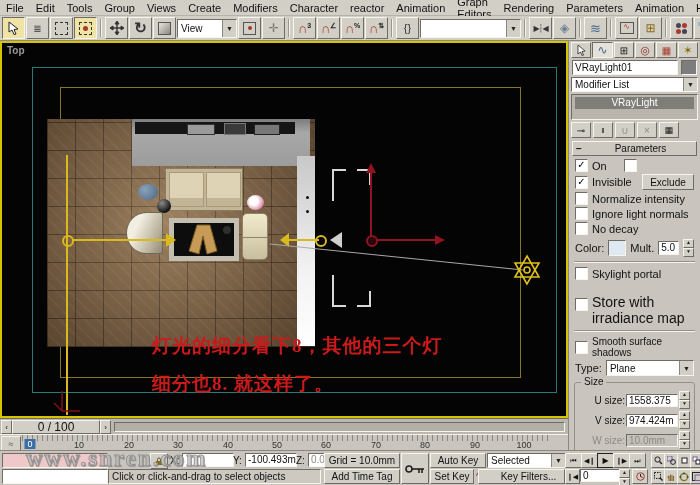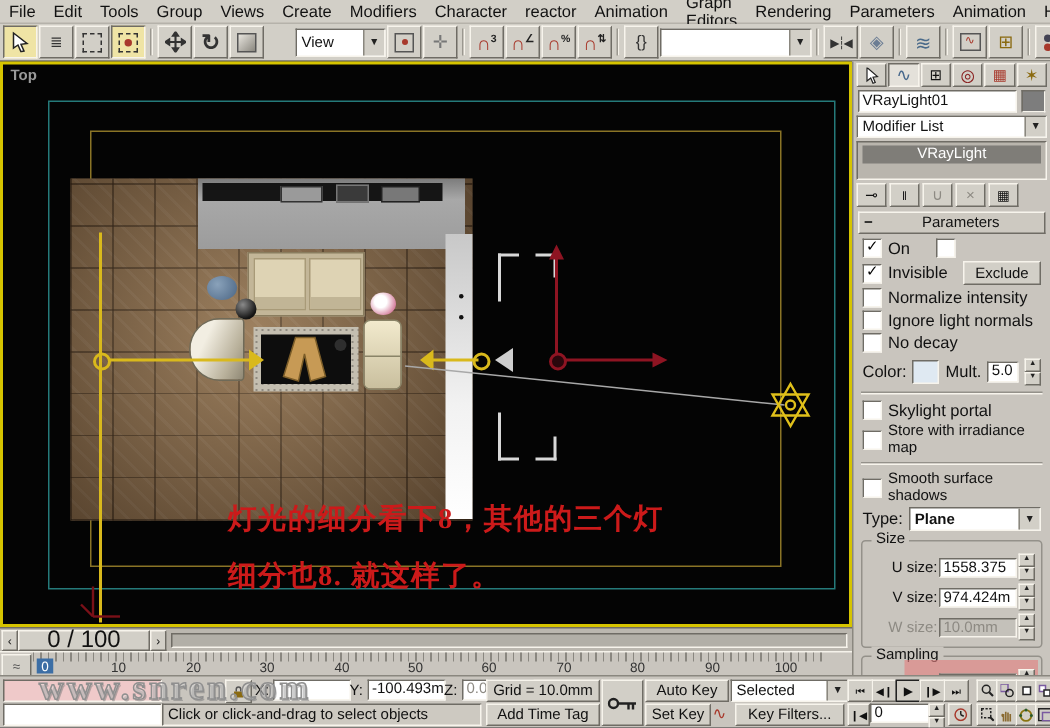--- a/index.html
+++ b/index.html
@@ -102,21 +102,21 @@
       <svg width="14" height="14" viewBox="0 0 14 14" stroke="#333" fill="#333">
           <line x1="7" y1="1" x2="7" y2="13" stroke-width="1.4"></line>
           <line x1="1" y1="7" x2="13" y2="7" stroke-width="1.4"></line>
           <path d="M7 0l2 3H5zM7 14l2-3H5zM0 7l3-2v4zM14 7l-3-2v4z"></path>
         </svg>
     </span>
     <span class="ticon btn" style="font-size:15px;font-weight:bold;">↻</span>
     <span class="ticon btn">
         <span style="width:11px;height:11px;background:linear-gradient(135deg,#e8e5de,#8a877f);border:1px solid #555;"></span>
       </span>
-    <span class="dd" style="width:55px;margin-left:20px;">
+    <span class="dd" style="width:55px;">
         <span>View</span>
         <span class="arr">▼</span>
       </span>
     <span class="ticon btn">
         <span style="width:11px;height:11px;border:1px solid #555;display:flex;align-items:center;justify-content:center;">
           <span style="width:4px;height:4px;background:#a8392c;border-radius:50%;"></span>
         </span>
       </span>
     <span class="ticon btn" style="color:#777;">✛</span>
     <span class="tsep"></span>
@@ -249,21 +249,21 @@
         <line x1="60" y1="368" x2="52" y2="360"></line>
       </g>
     </svg>
 
     <div class="annot" style="left:150px;top:290px;">灯光的细分看下8，其他的三个灯</div>
     <div class="annot" style="left:150px;top:328px;">细分也8. 就这样了。</div>
   </div>
 
   <div id="timeslider">
     <span class="btn" style="width:9px;height:12px;margin-left:1px;font-size:8px;">‹</span>
-    <span class="btn" style="width:86px;height:12px;font-size:16px;">0 / 100</span>
+    <span class="btn" style="width:86px;height:12px;font-size:12px;">0 / 100</span>
     <span class="btn" style="width:9px;height:12px;font-size:8px;">›</span>
     <span class="in" style="flex:1;height:8px;margin:0 3px;background:#b2afa7;"></span>
   </div>
 
   <div id="trackbar">
     <span class="btn" style="position:absolute;left:1px;top:1px;width:18px;height:13px;font-size:9px;color:#555;">≈</span>
     <div class="ruler"></div>
     <span class="tick cur" style="left:30px;">0</span>
     <span class="tick" style="left:79px;">10</span>
     <span class="tick" style="left:129px;">20</span>
@@ -346,30 +346,30 @@
           <span>▼</span>
         </span>
     </div>
     <div style="border-top:1px solid #94918a;border-bottom:1px solid #f7f4ec;margin:3px 3px;"></div>
     <div class="prow">
       <span class="cb"></span>
       <span>Skylight portal</span>
     </div>
     <div class="prow">
       <span class="cb"></span>
-      <span style="font-size:10px;">Store with irradiance map</span>
+      <span style="font-size:14px;margin-top:12px;">Store with irradiance map</span>
     </div>
     <div style="border-top:1px solid #94918a;border-bottom:1px solid #f7f4ec;margin:3px 3px;"></div>
     <div class="prow">
       <span class="cb"></span>
       <span style="font-size:10px;">Smooth surface shadows</span>
     </div>
     <div class="prow">
       <span>Type:</span>
-      <span class="dd" style="flex:1;height:14px;font-weight:bold;">
+      <span class="dd" style="flex:1;height:14px;">
           <span>Plane</span>
           <span class="arr">▼</span>
         </span>
     </div>
 
     <div class="grp">
       <span class="gtitle">Size</span>
       <div class="sizerow">
         <span>U size:</span>
         <span class="field" style="width:46px;height:11px;line-height:11px;">1558.375</span>
@@ -441,21 +441,21 @@
           <line x1="17" y1="5" x2="17" y2="9" stroke="#222" stroke-width="1.6"></line>
         </svg>
     </span>
     <span class="sb btn" style="left:430px;top:2px;width:54px;height:13px;">Auto Key</span>
     <span class="sb btn" style="left:430px;top:18px;width:42px;height:13px;">Set Key</span>
     <span class="sb dd" style="left:487px;top:2px;width:74px;height:13px;">
         <span>Selected</span>
         <span class="arr">▼</span>
       </span>
     <span class="sb" style="left:475px;top:18px;color:#a8392c;font-size:11px;">∿</span>
-    <span class="sb btn" style="left:490px;top:18px;width:71px;height:13px;">Key Filters...</span>
+    <span class="sb btn" style="left:478px;top:18px;width:71px;height:13px;padding-left:14px;">Key Filters...</span>
 
     <span class="sb btn" style="left:565px;top:2px;width:15px;height:13px;font-size:7px;">⏮</span>
     <span class="sb btn" style="left:581px;top:2px;width:15px;height:13px;font-size:7px;">◀❙</span>
     <span class="sb btn" style="left:597px;top:2px;width:15px;height:13px;font-size:8px;border-color:#222;">▶</span>
     <span class="sb btn" style="left:613px;top:2px;width:15px;height:13px;font-size:7px;">❙▶</span>
     <span class="sb btn" style="left:629px;top:2px;width:15px;height:13px;font-size:7px;">⏭</span>
     <span class="sb btn" style="left:565px;top:18px;width:13px;height:13px;font-size:7px;">❙◀</span>
     <span class="sb field" style="left:580px;top:18px;width:36px;height:11px;line-height:11px;">0</span>
     <span class="sb spin" style="left:619px;top:18px;">
         <span>▲</span>

